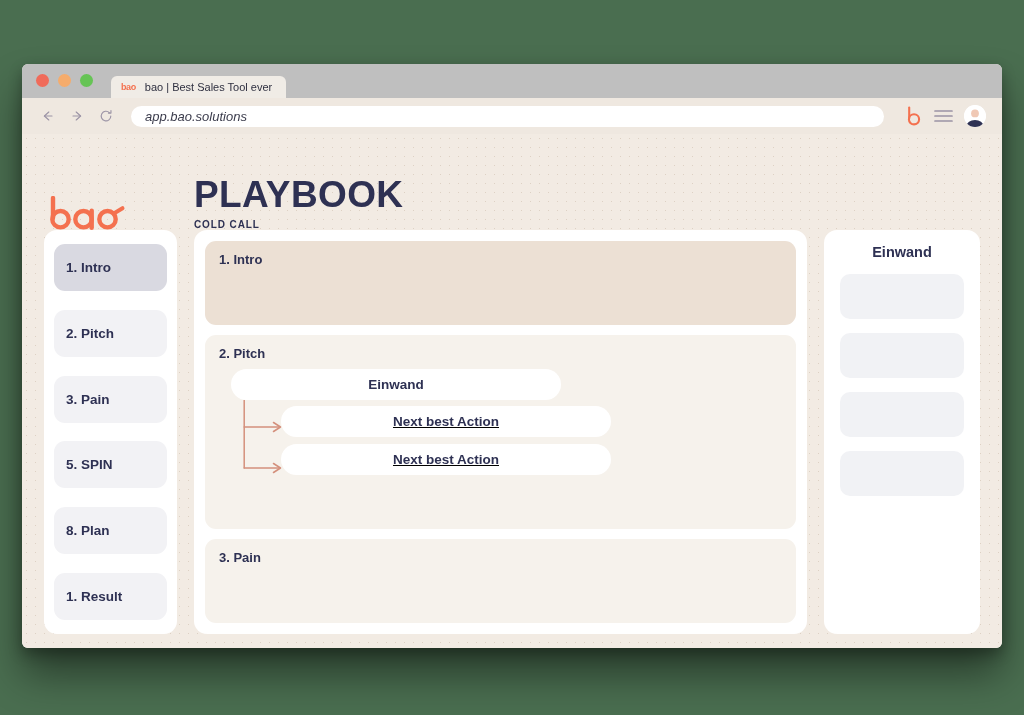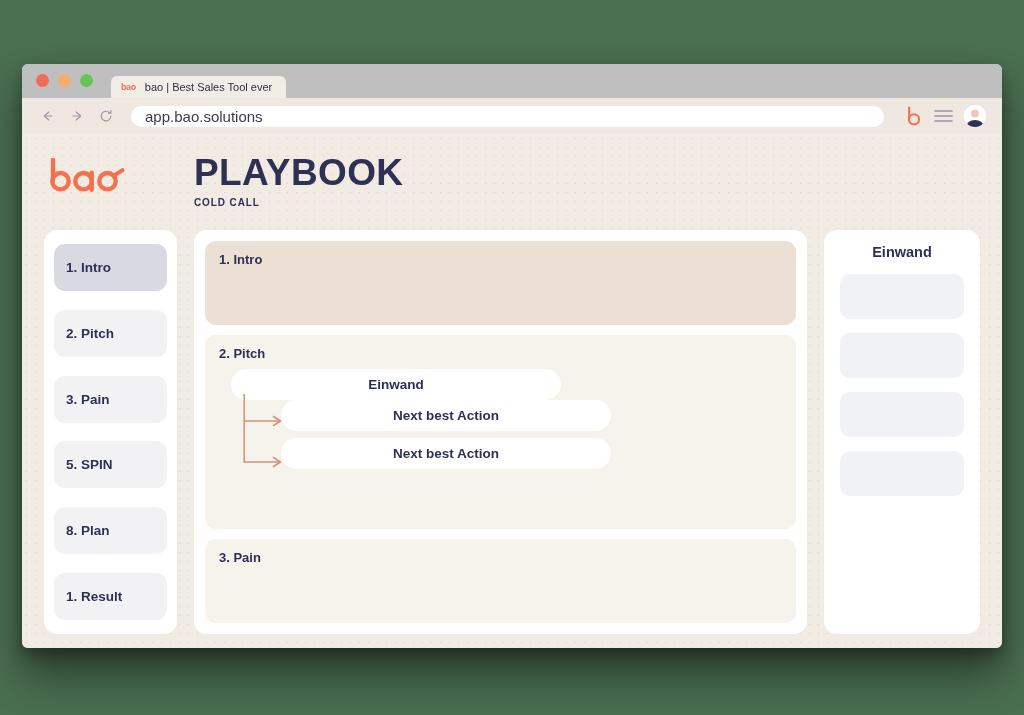--- a/index.html
+++ b/index.html
@@ -95,23 +95,24 @@
     flex: 1 1 auto;
     height: 21px;
     background: #ffffff;
     border-radius: 11px;
     display: flex;
     align-items: center;
     padding: 0 14px;
     margin: 0 4px;
   }
   .urlbar-text {
-    font-size: 15px;
+    font-size: 13px;
     color: #3b3c4c;
     font-weight: 500;
+    font-style: italic;
   }
   .nav-right {
     display: flex;
     align-items: center;
     gap: 11px;
     flex: 0 0 auto;
     padding-left: 5px;
   }
   .b-logo { width: 17px; height: 20px; display:block; }
   .menu-icon { width: 19px; height: 14px; display:block; }
@@ -129,21 +130,21 @@
     background-size: 9px 9px;
     position: relative;
     padding: 18px 22px 14px 22px;
     display: flex;
     flex-direction: column;
   }
 
   
   .page-header {
     display: flex;
-    align-items: flex-start;
+    align-items: flex-end;
     height: 78px;
     flex: 0 0 auto;
   }
   .brand {
     width: 150px;
     flex: 0 0 150px;
     padding-top: 6px;
     padding-left: 6px;
   }
   .brand svg { display: block; }
@@ -231,21 +232,21 @@
     border-radius: 16px;
     display: flex;
     align-items: center;
     justify-content: center;
     font-size: 13.5px;
     font-weight: 700;
     color: #2e3153;
     cursor: pointer;
   }
   .tree-root { width: 330px; margin-left: 0; }
-  .tree-children { position: relative; margin-top: 0; }
+  .tree-children { position: relative; margin-top: 6px; text-decoration: underline; }
   .tree-child-row {
     display: flex;
     align-items: center;
     height: 31px;
     margin-bottom: 7px;
     position: relative;
     padding-left: 50px;
   }
   .tree-child-row:last-child { margin-bottom: 0; }
   .tree-child { width: 330px; }

